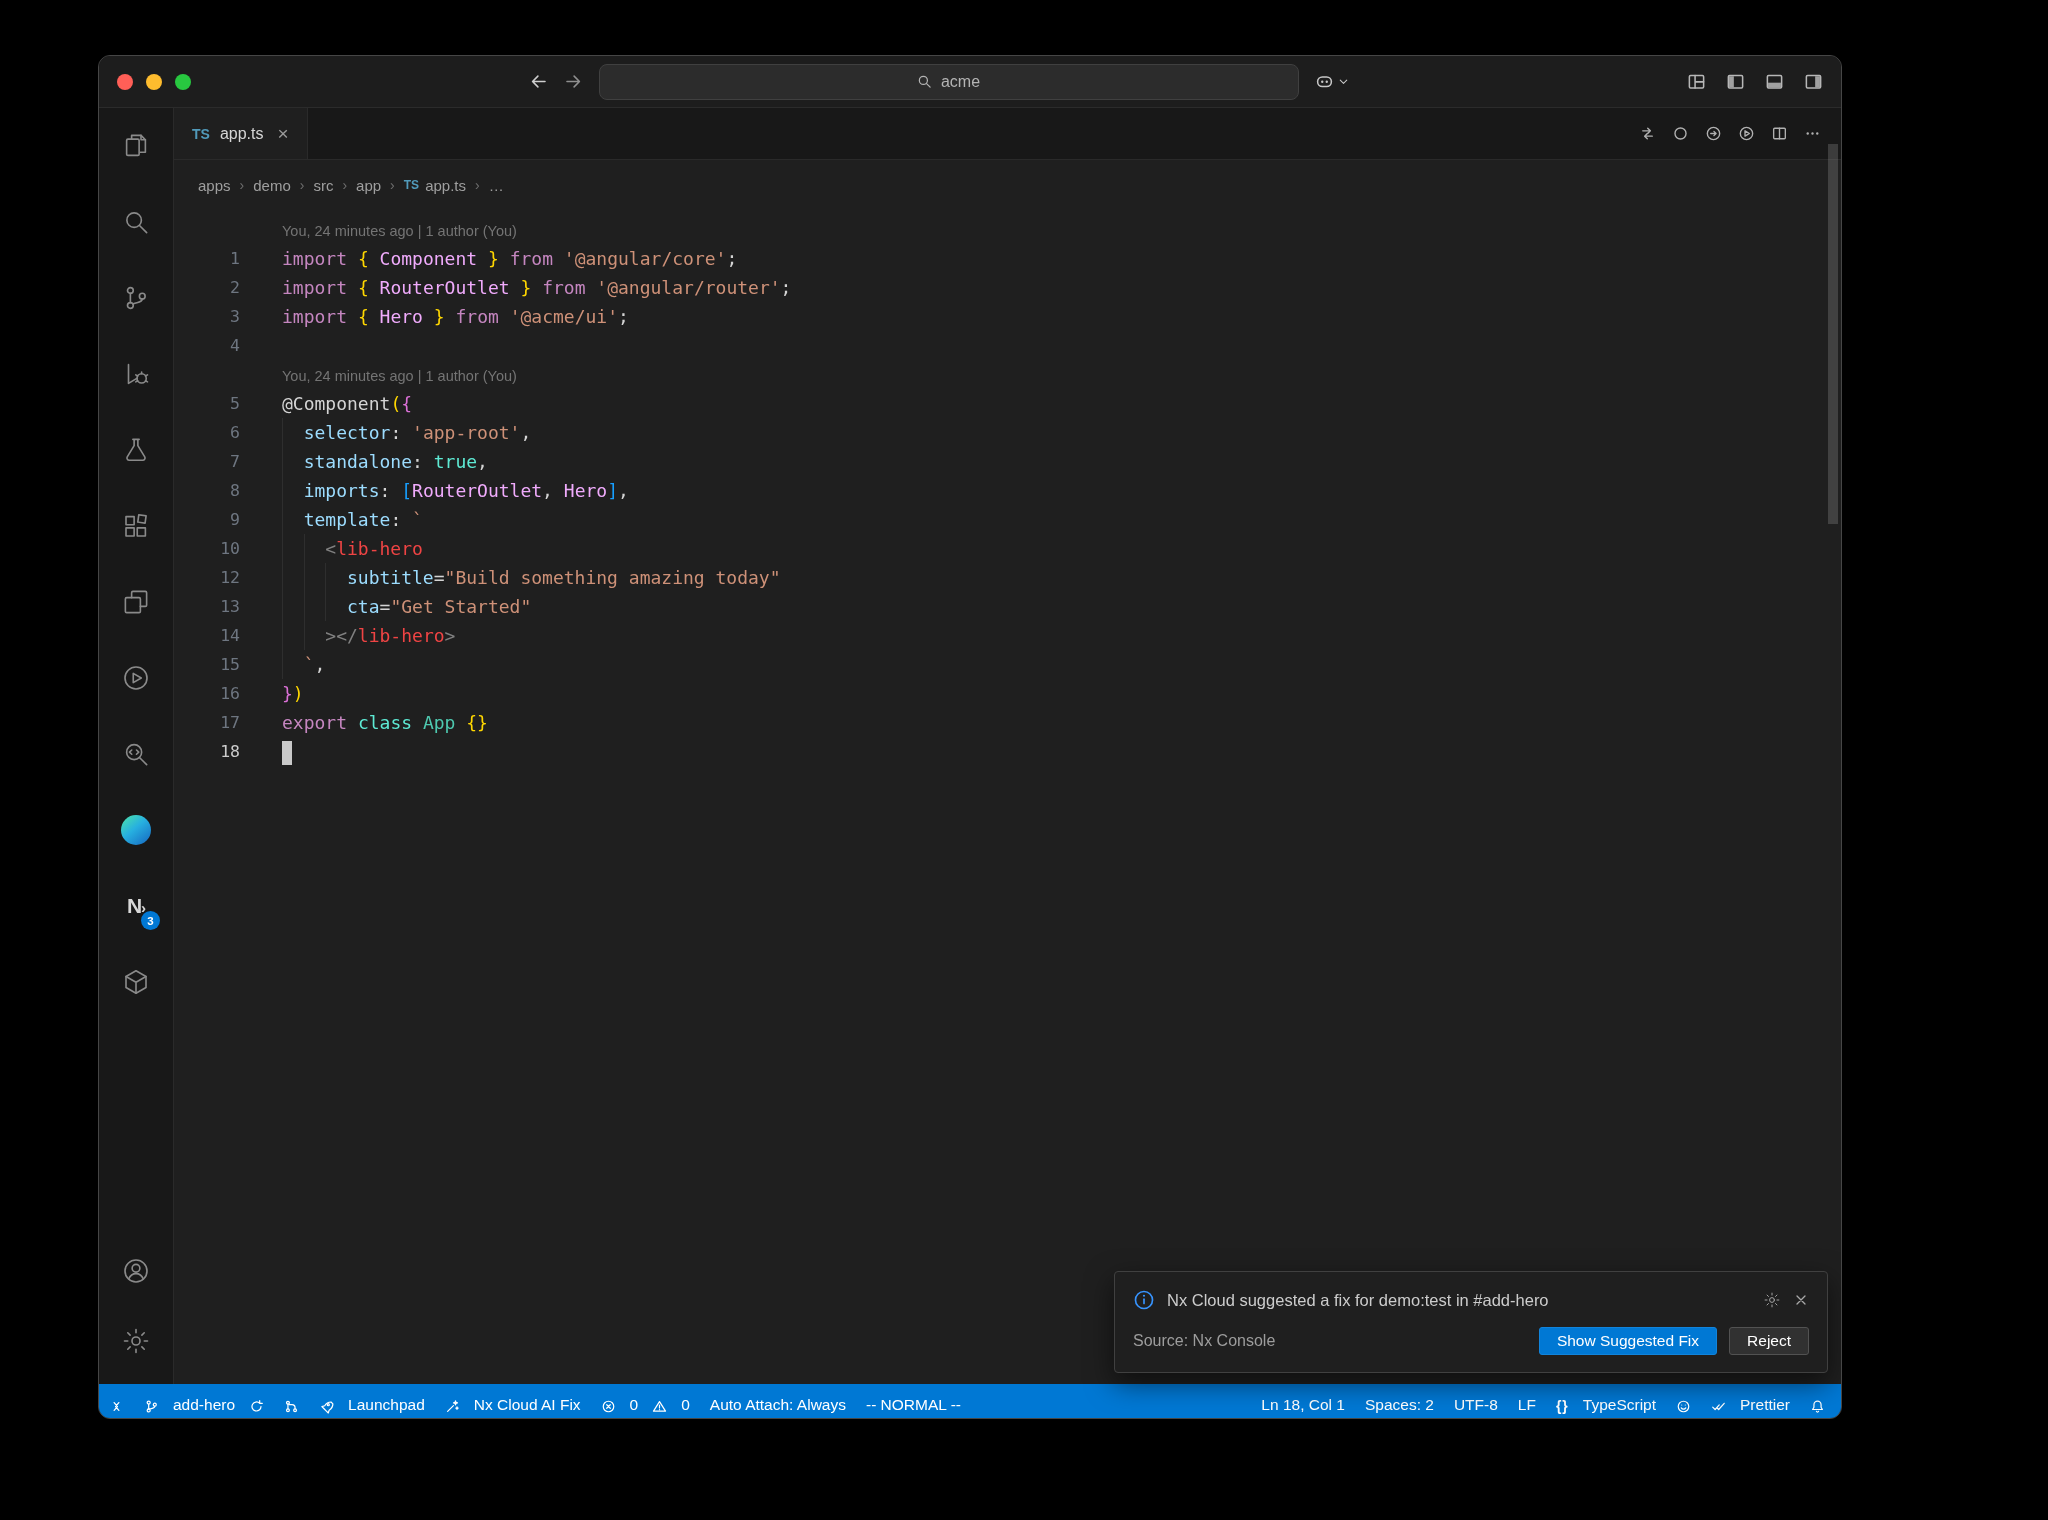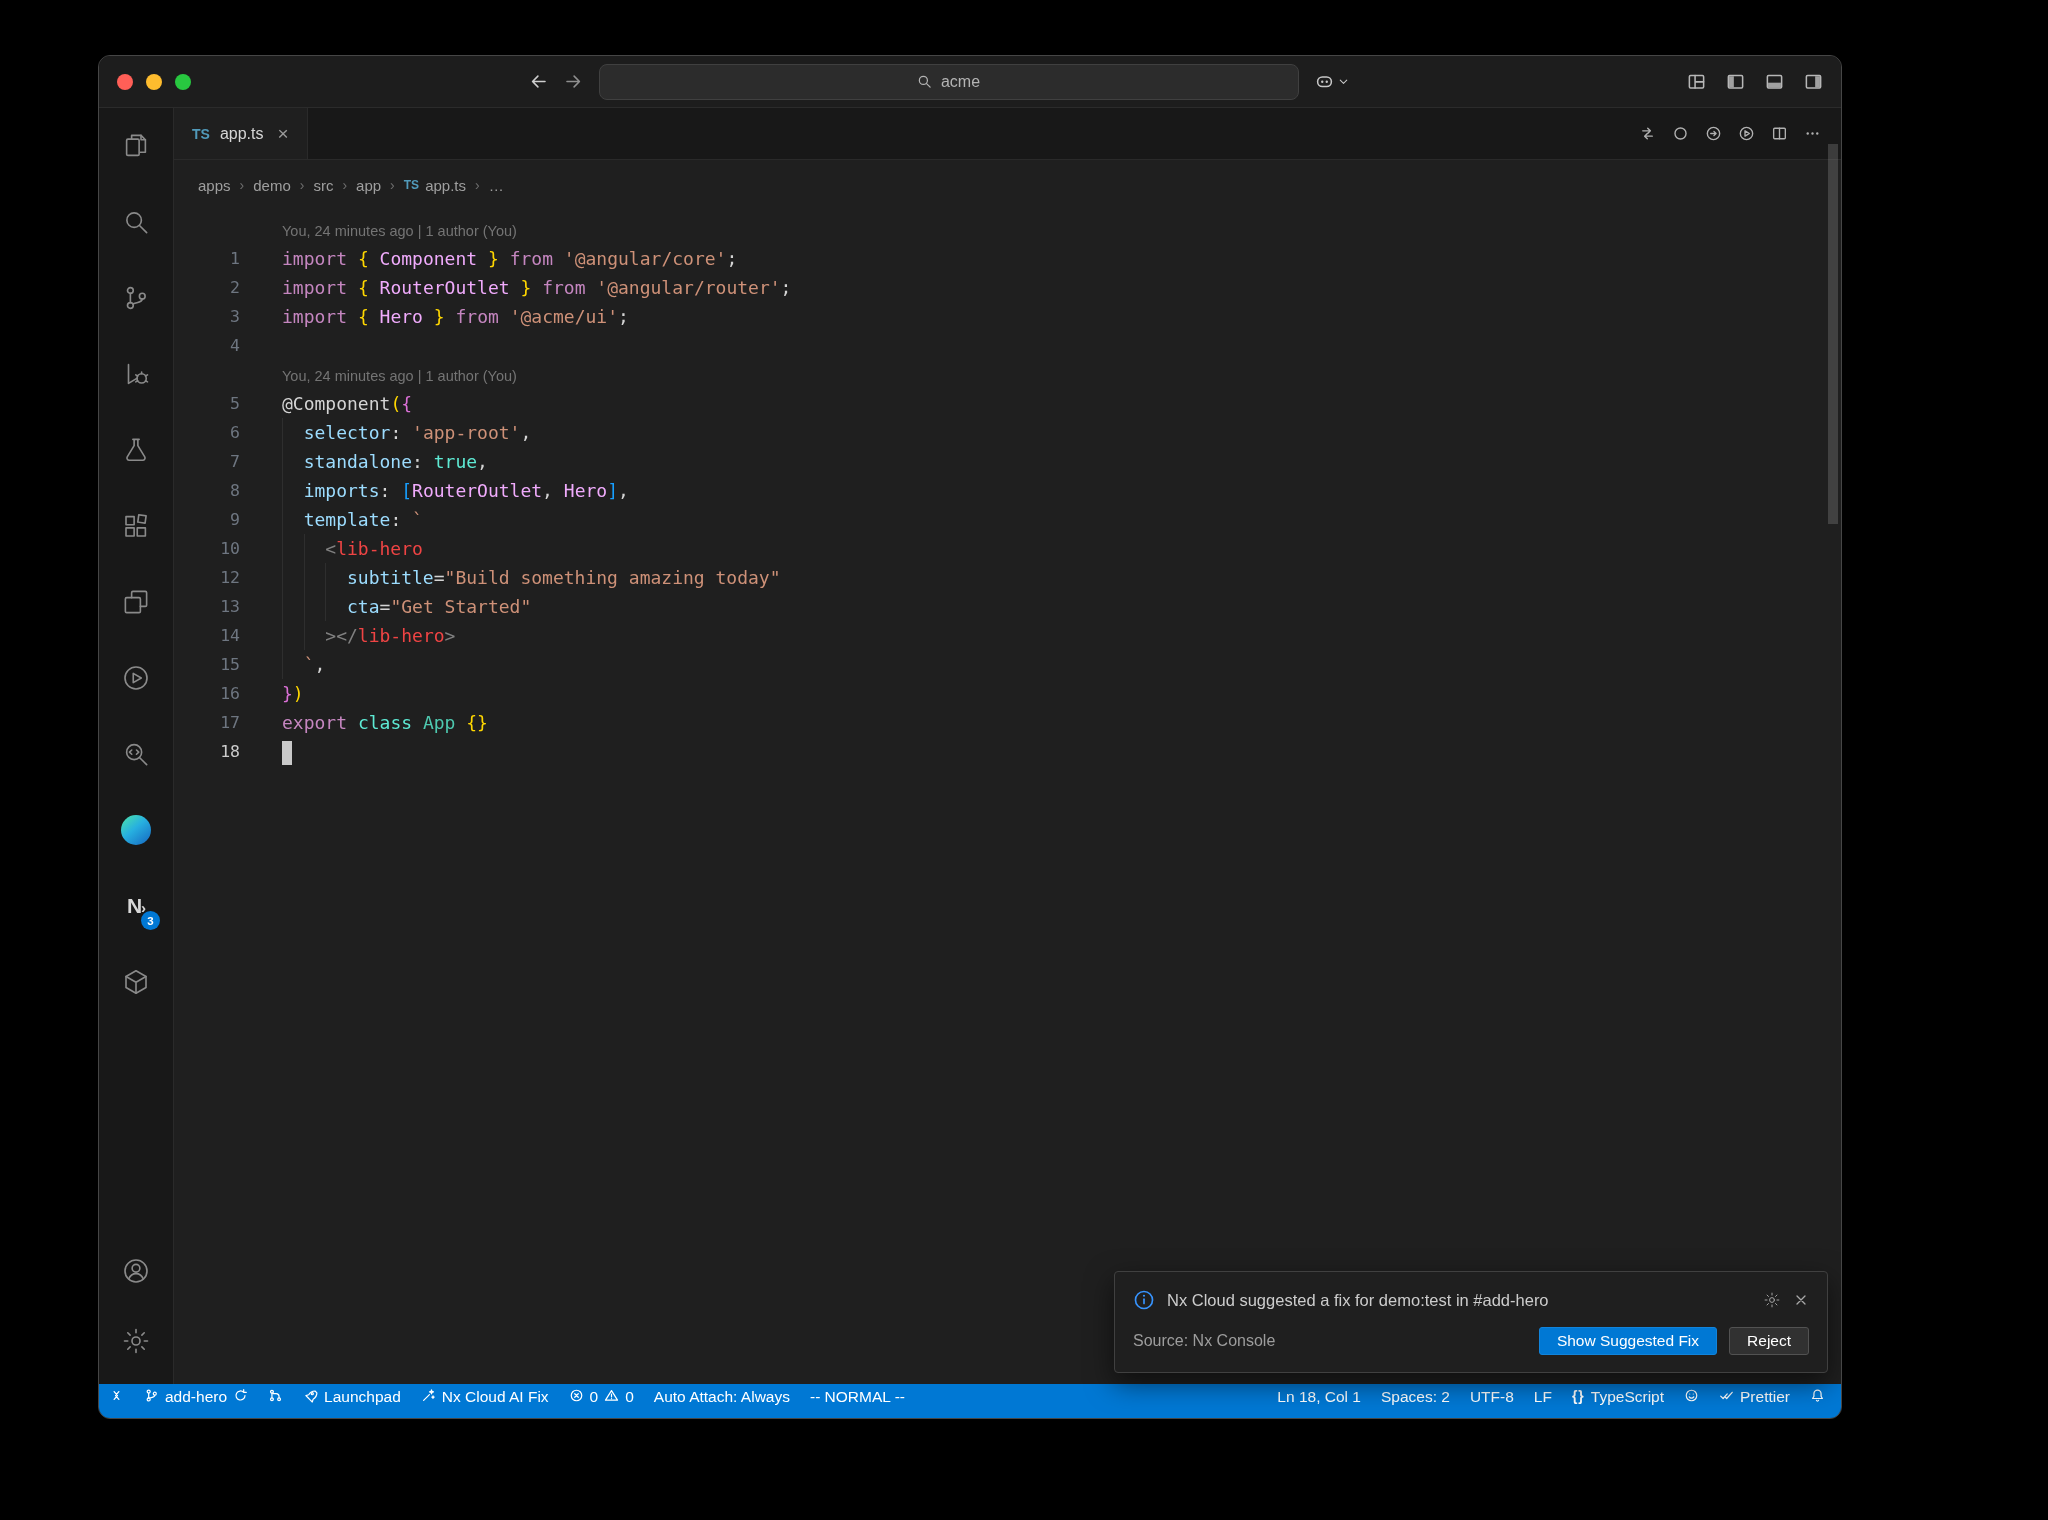--- a/index.html
+++ b/index.html
@@ -70,21 +70,21 @@
   .tk-at{color:#9CDCFE}.tk-b1{color:#FFD700}.tk-b2{color:#DA70D6}.tk-b3{color:#179FFF}
   .cursor-block { display:inline-block; width:10px; height:24px; background:#c9c9c9; vertical-align:middle; }
   .scroll-thumb { position:absolute; right:3px; top:36px; width:10px; height:380px;
     background:rgba(130,130,130,.35); }
 
   
   .statusbar { flex:0 0 34px; background:#0078d4; display:flex; align-items:center;
     color:#fff; font-size:15.5px; padding-right:6px; }
   .sb-left, .sb-right { display:flex; align-items:center; height:100%; }
   .sb-right { margin-left:auto; }
-  .sb-item { display:flex; align-items:flex-start; gap:6px; padding:4px 10px; height:100%; white-space:nowrap; }
+  .sb-item { display:flex; align-items:flex-end; gap:14px; padding:4px 10px; height:100%; white-space:nowrap; }
   .sb-braces { font-weight:700; font-size:14px; letter-spacing:1px; }
 
   
   .toast { position:absolute; right:13px; bottom:45px; width:714px; background:#1f1f1f;
     border:1px solid #404040; border-radius:4px; box-shadow:0 10px 28px rgba(0,0,0,.55);
     padding:17px 18px; z-index:6; }
   .toast-row1 { display:flex; align-items:center; gap:12px; }
   .toast-msg { flex:1; color:#cccccc; font-size:16.5px; }
   .toast-ico { color:#a8a8a8; display:flex; align-items:center; }
   .toast-row2 { margin-top:16px; display:flex; align-items:center; }

